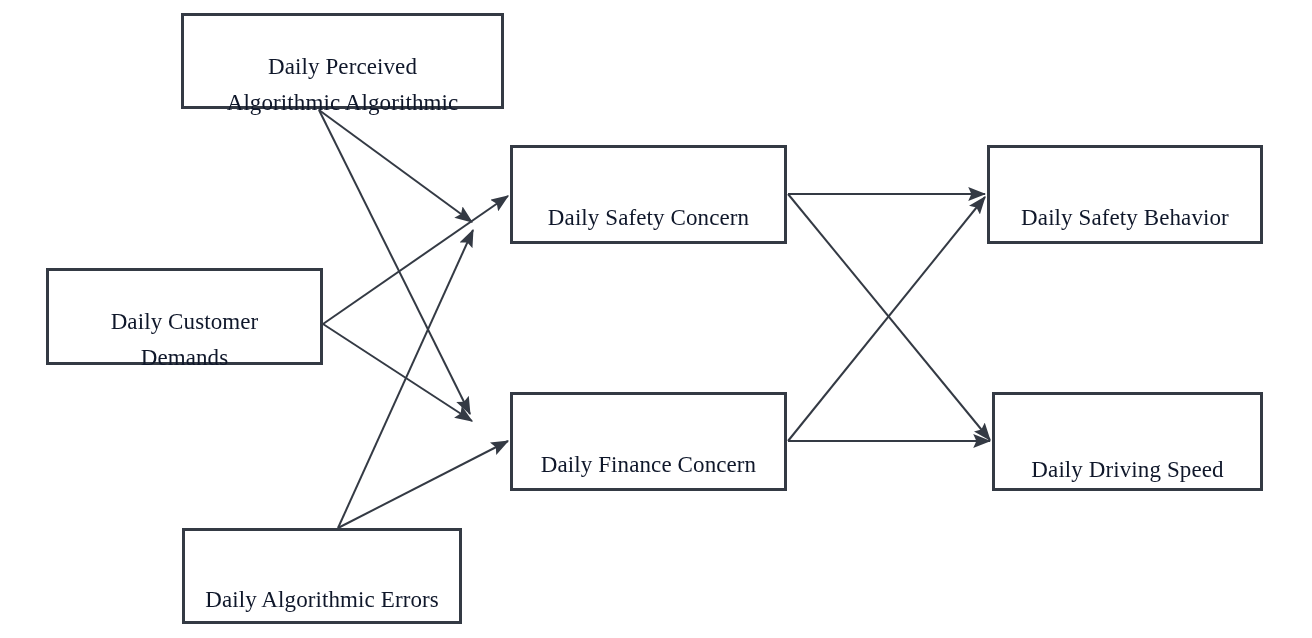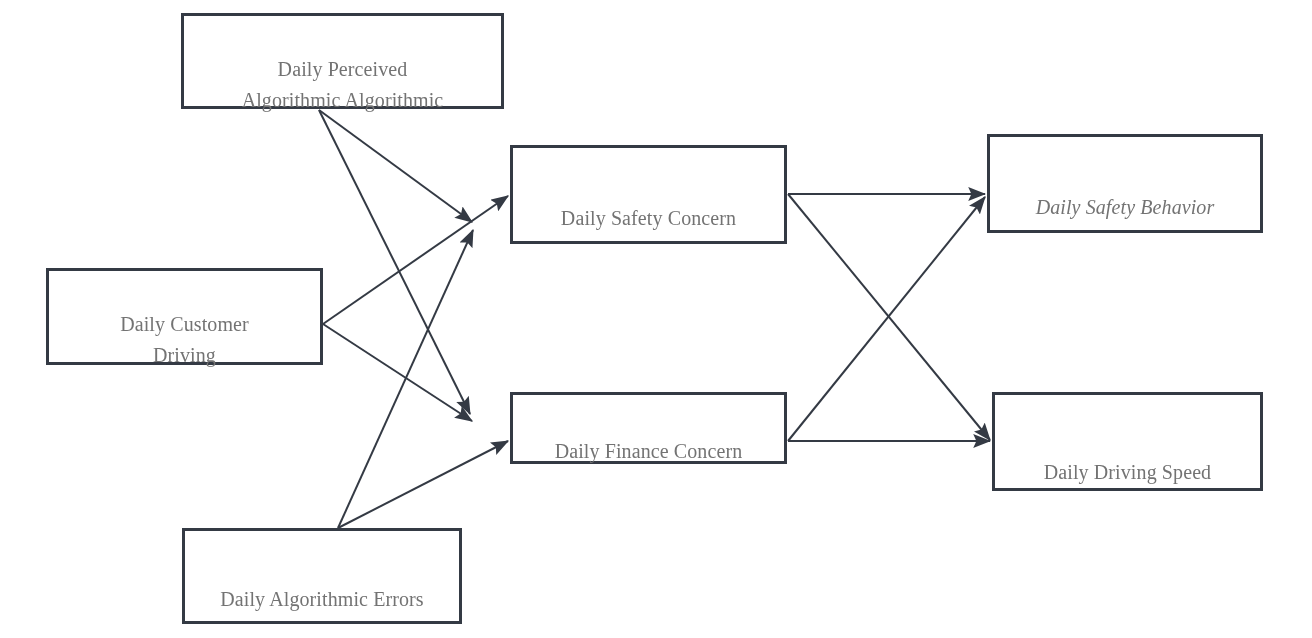--- a/index.html
+++ b/index.html
@@ -33,23 +33,23 @@
     border: 3px solid #343a44;
     background: #ffffff;
     display: flex;
     align-items: center;
     justify-content: center;
     text-align: center;
   }
   .node-label {
     display: block;
     width: 100%;
-    color: #737373;
+    color: #0f172a;
     font-family: "Liberation Serif", "DejaVu Serif", serif;
-    font-size: 20px;
+    font-size: 23px;
     line-height: 1.55;
     letter-spacing: 0.1px;
     padding: 0 8px;
     box-sizing: border-box;
     margin-top: 47px;
   }
   .node-label .line2 {
     display: block;
   }
 </style>
@@ -81,43 +81,43 @@
   <div class="node-box" style="left: 181px; top: 13px; width: 323px; height: 96px; border-color: rgb(52, 58, 68);">
     <span class="node-label">
       <span>Daily Perceived</span>
       <span class="line2">Algorithmic Algorithmic</span>
     </span>
   </div>
 
   <div class="node-box" style="left: 46px; top: 268px; width: 277px; height: 97px; border-color: rgb(52, 58, 68);">
     <span class="node-label">
       <span>Daily Customer</span>
-      <span class="line2">Driving</span>
+      <span class="line2">Demands</span>
     </span>
   </div>
 
   <div class="node-box" style="left: 182px; top: 528px; width: 280px; height: 96px; border-color: rgb(52, 58, 68);">
     <span class="node-label">
       <span>Daily Algorithmic Errors</span>
     </span>
   </div>
 
   <div class="node-box" style="left: 510px; top: 145px; width: 277px; height: 99px; border-color: rgb(52, 58, 68);">
     <span class="node-label">
       <span>Daily Safety Concern</span>
     </span>
   </div>
 
-  <div class="node-box" style="left: 510px; top: 392px; width: 277px; height: 72px; border-color: rgb(52, 58, 68);">
+  <div class="node-box" style="left: 510px; top: 392px; width: 277px; height: 99px; border-color: rgb(52, 58, 68);">
     <span class="node-label">
       <span>Daily Finance Concern</span>
     </span>
   </div>
 
-  <div class="node-box" style="left: 987px; top: 134px; width: 276px; height: 99px; border-color: rgb(52, 58, 68); font-style: italic;">
+  <div class="node-box" style="left: 987px; top: 145px; width: 276px; height: 99px; border-color: rgb(52, 58, 68);">
     <span class="node-label">
       <span>Daily Safety Behavior</span>
     </span>
   </div>
 
   <div class="node-box" style="left: 992px; top: 392px; width: 271px; height: 99px; border-color: rgb(52, 58, 68); align-items: flex-end;">
     <span class="node-label">
       <span>Daily Driving Speed</span>
     </span>
   </div>

